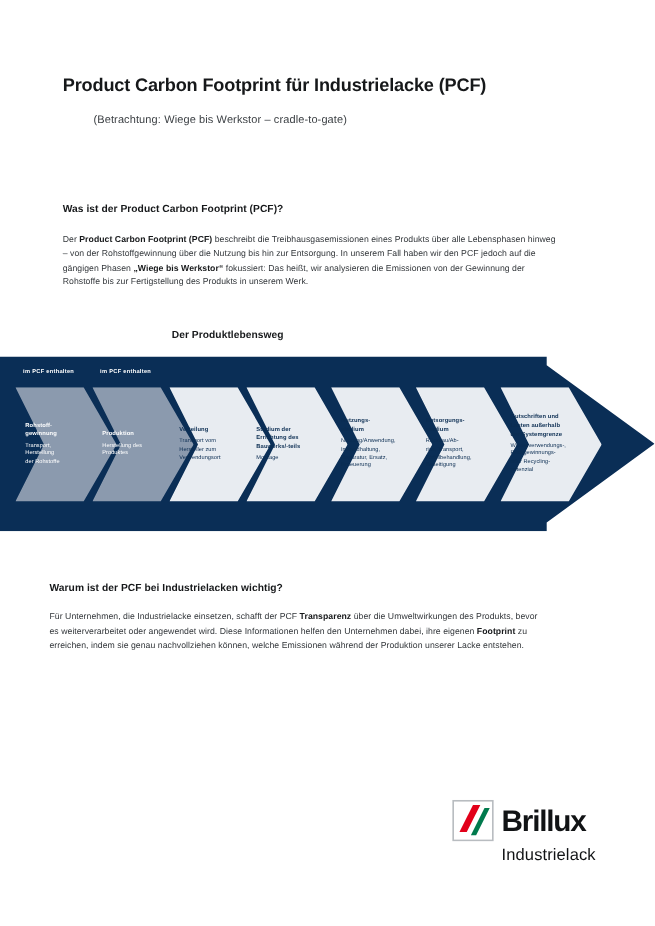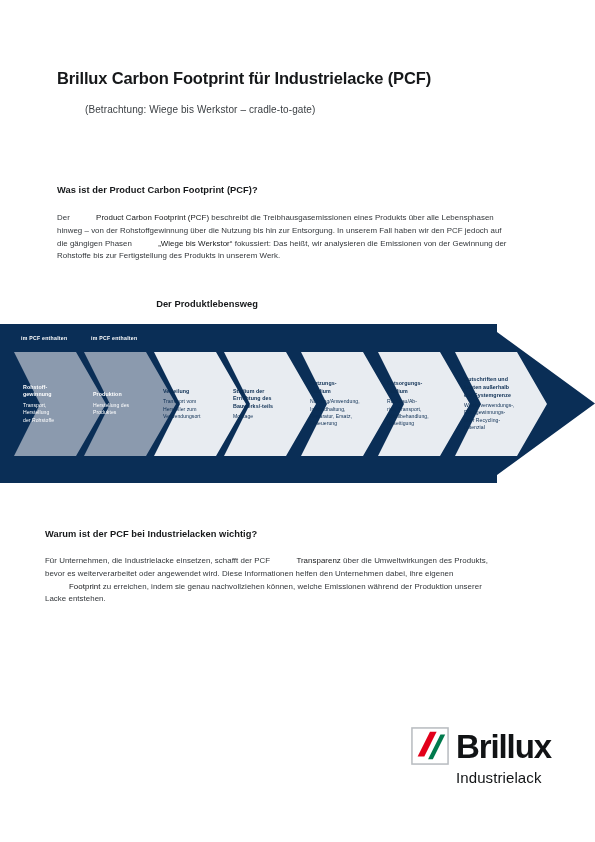--- a/index.html
+++ b/index.html
@@ -56,21 +56,21 @@
     margin: 0;
   }
   .body-copy {
     font-size: 7.9px;
     line-height: 1.62;
     color: #32363a;
     margin: 0;
     letter-spacing: 0.04px;
     text-align: left;
   }
-  .body-copy b { font-weight: normal; color: #16181a; margin-left: 24px; }
+  .body-copy b { font-weight: bold; color: #16181a; }
 
   #section-what {
     position: absolute;
     left: 57px;
     top: 185px;
     width: 452px;
   }
   #section-what .body-copy { margin-top: 17px; }
 
   #section-why {
@@ -201,42 +201,42 @@
     align-items: center;
     gap: 7px;
   }
   .logo-mark {
     width: 38px;
     height: 38px;
     display: block;
     flex: none;
   }
   .logo-word {
-    font-size: 33px;
+    font-size: 27px;
     font-weight: bold;
     letter-spacing: -1.1px;
     color: #111315;
     line-height: 1;
   }
   .logo-sub {
     margin-top: 5px;
     margin-left: 45px;
     font-size: 15px;
     color: #111315;
     letter-spacing: 0.1px;
     line-height: 1;
   }
 </style>
 </head>
 <body>
 
 <div class="page">
 
   <div class="title-block">
-    <h1 class="doc-title">Brillux Carbon Footprint für Industrielacke (PCF)</h1>
+    <h1 class="doc-title">Product Carbon Footprint für Industrielacke (PCF)</h1>
     <p class="doc-subtitle">(Betrachtung: Wiege bis Werkstor – cradle-to-gate)</p>
   </div>
 
   <div id="section-what">
     <h2 class="section-heading">Was ist der Product Carbon Footprint (PCF)?</h2>
     <p class="body-copy">Der <b>Product Carbon Footprint (PCF)</b> beschreibt die Treibhausgasemissionen eines Produkts über alle Lebensphasen hinweg – von der Rohstoffgewinnung über die Nutzung bis hin zur Entsorgung. In unserem Fall haben wir den PCF jedoch auf die gängigen Phasen <b>„Wiege bis Werkstor“</b> fokussiert: Das heißt, wir analysieren die Emissionen von der Gewinnung der Rohstoffe bis zur Fertigstellung des Produkts in unserem Werk.</p>
   </div>
 
   <div class="diagram">
 

